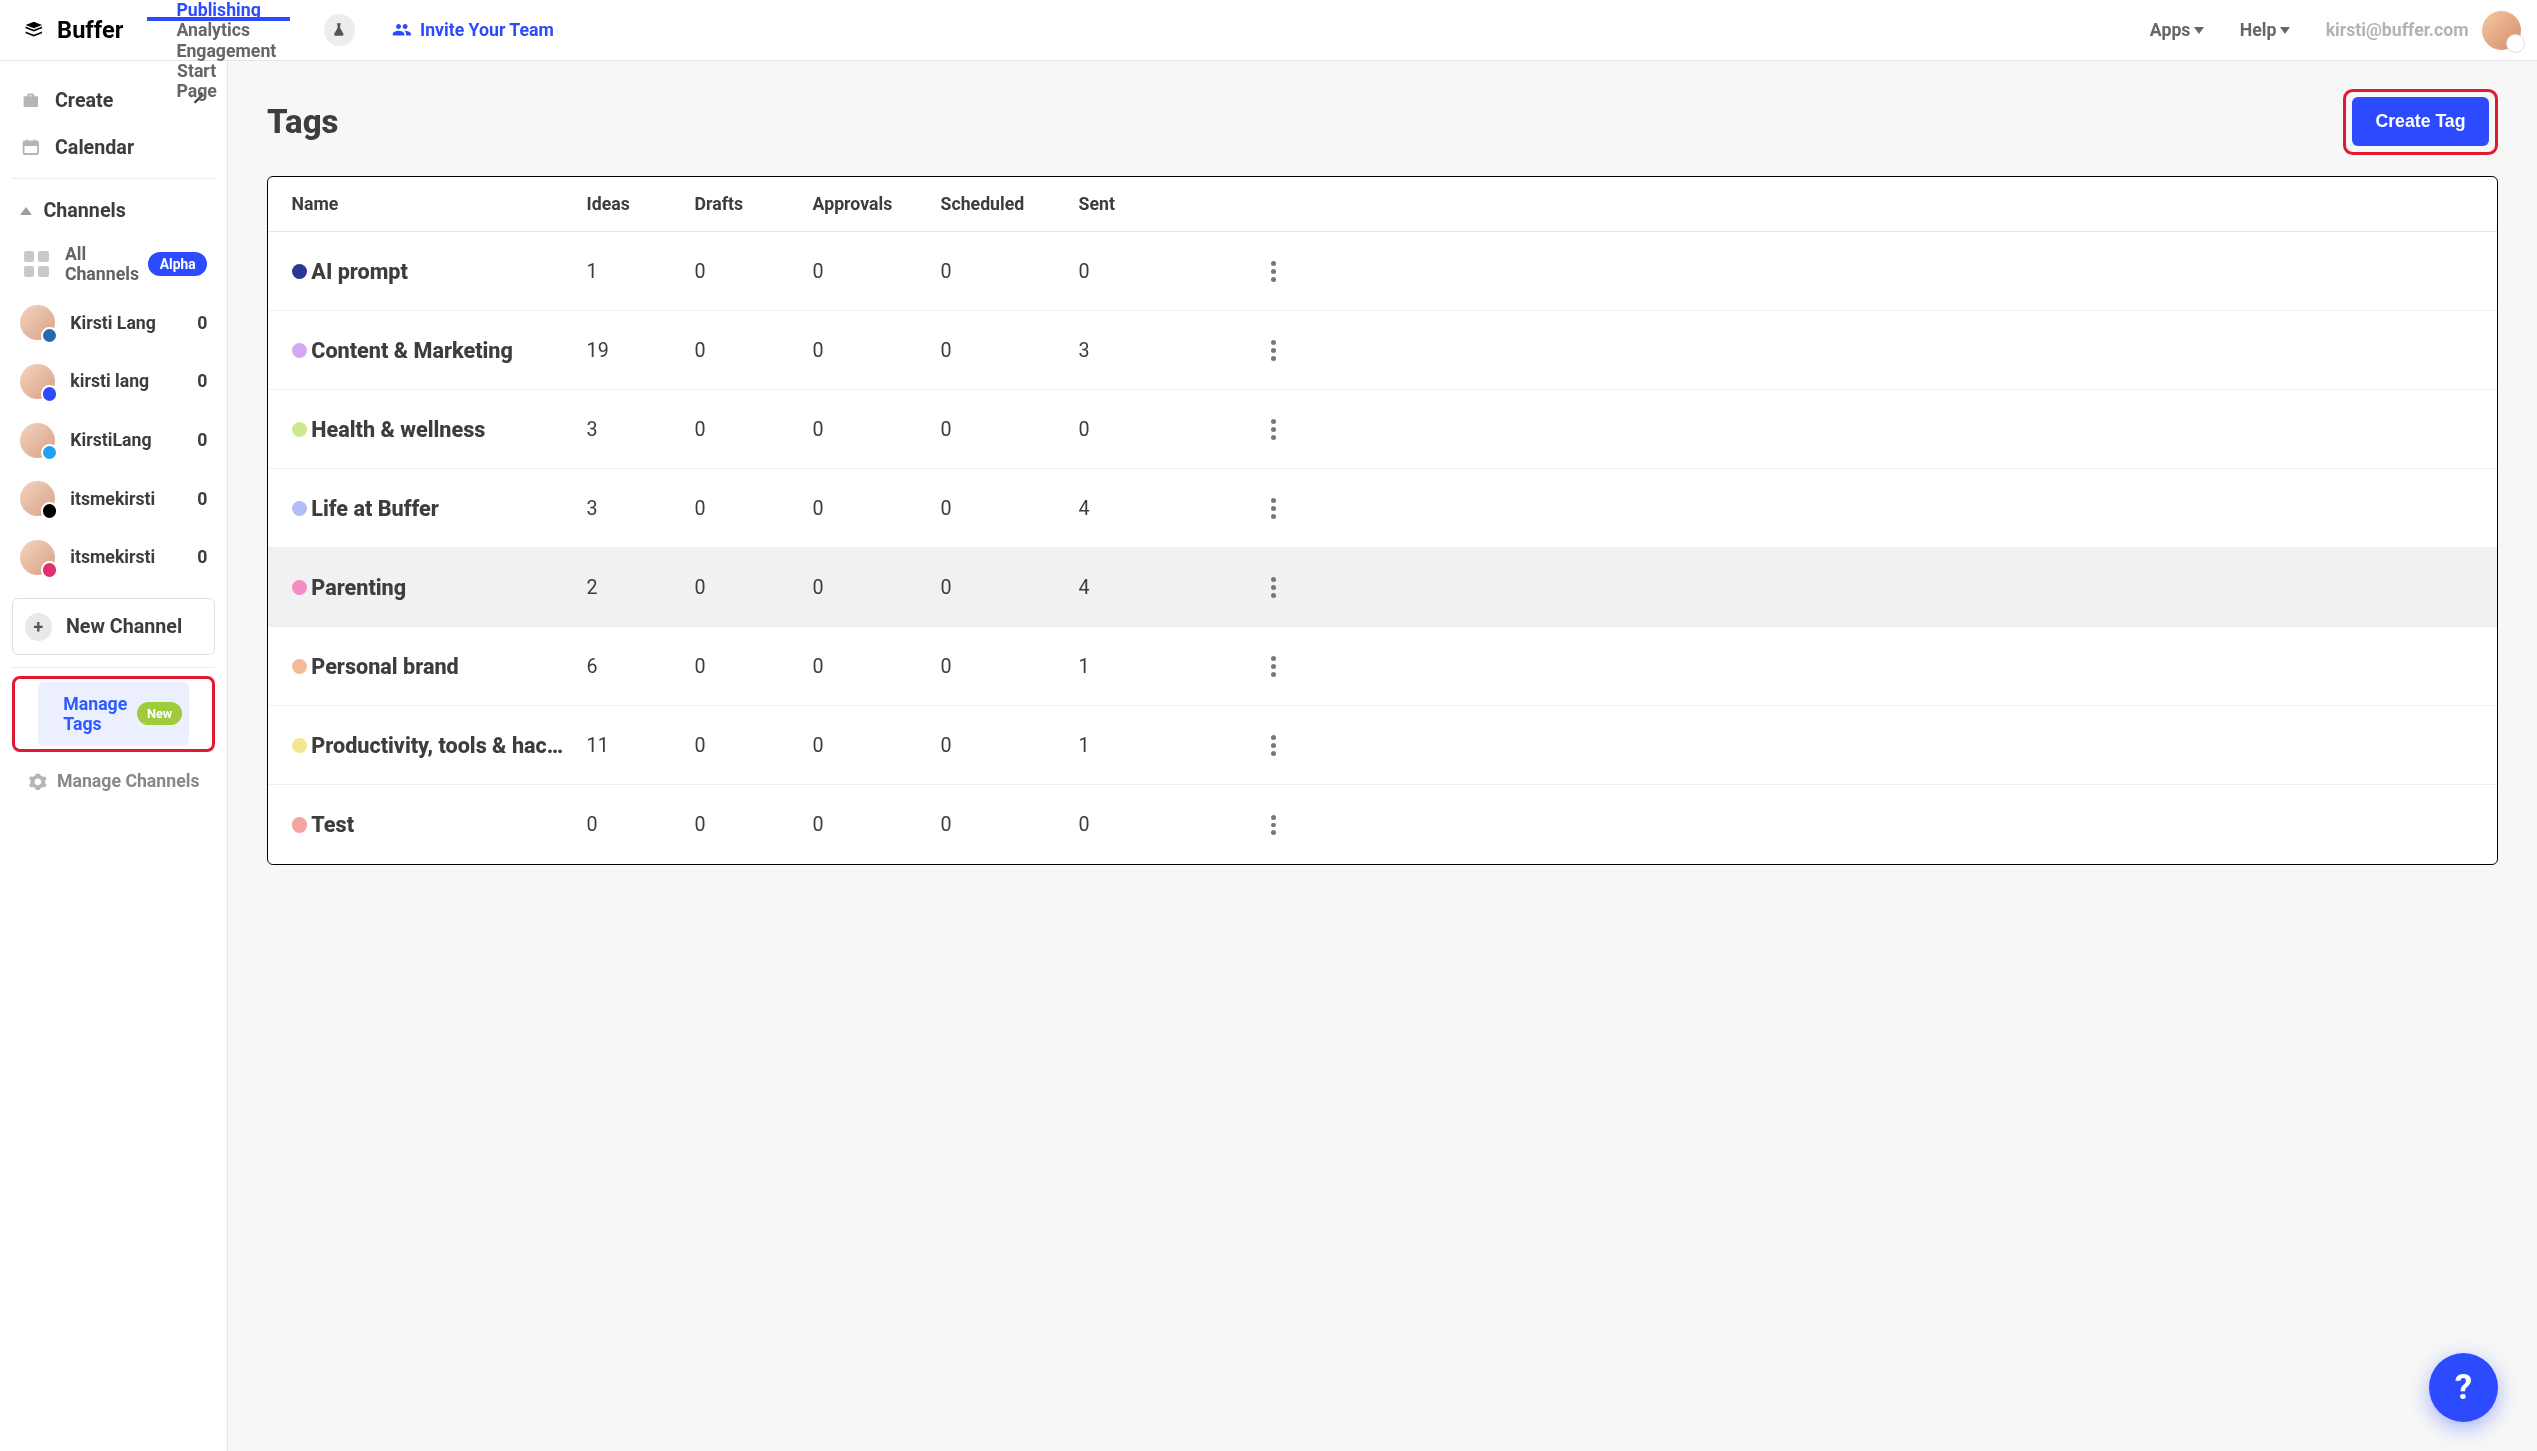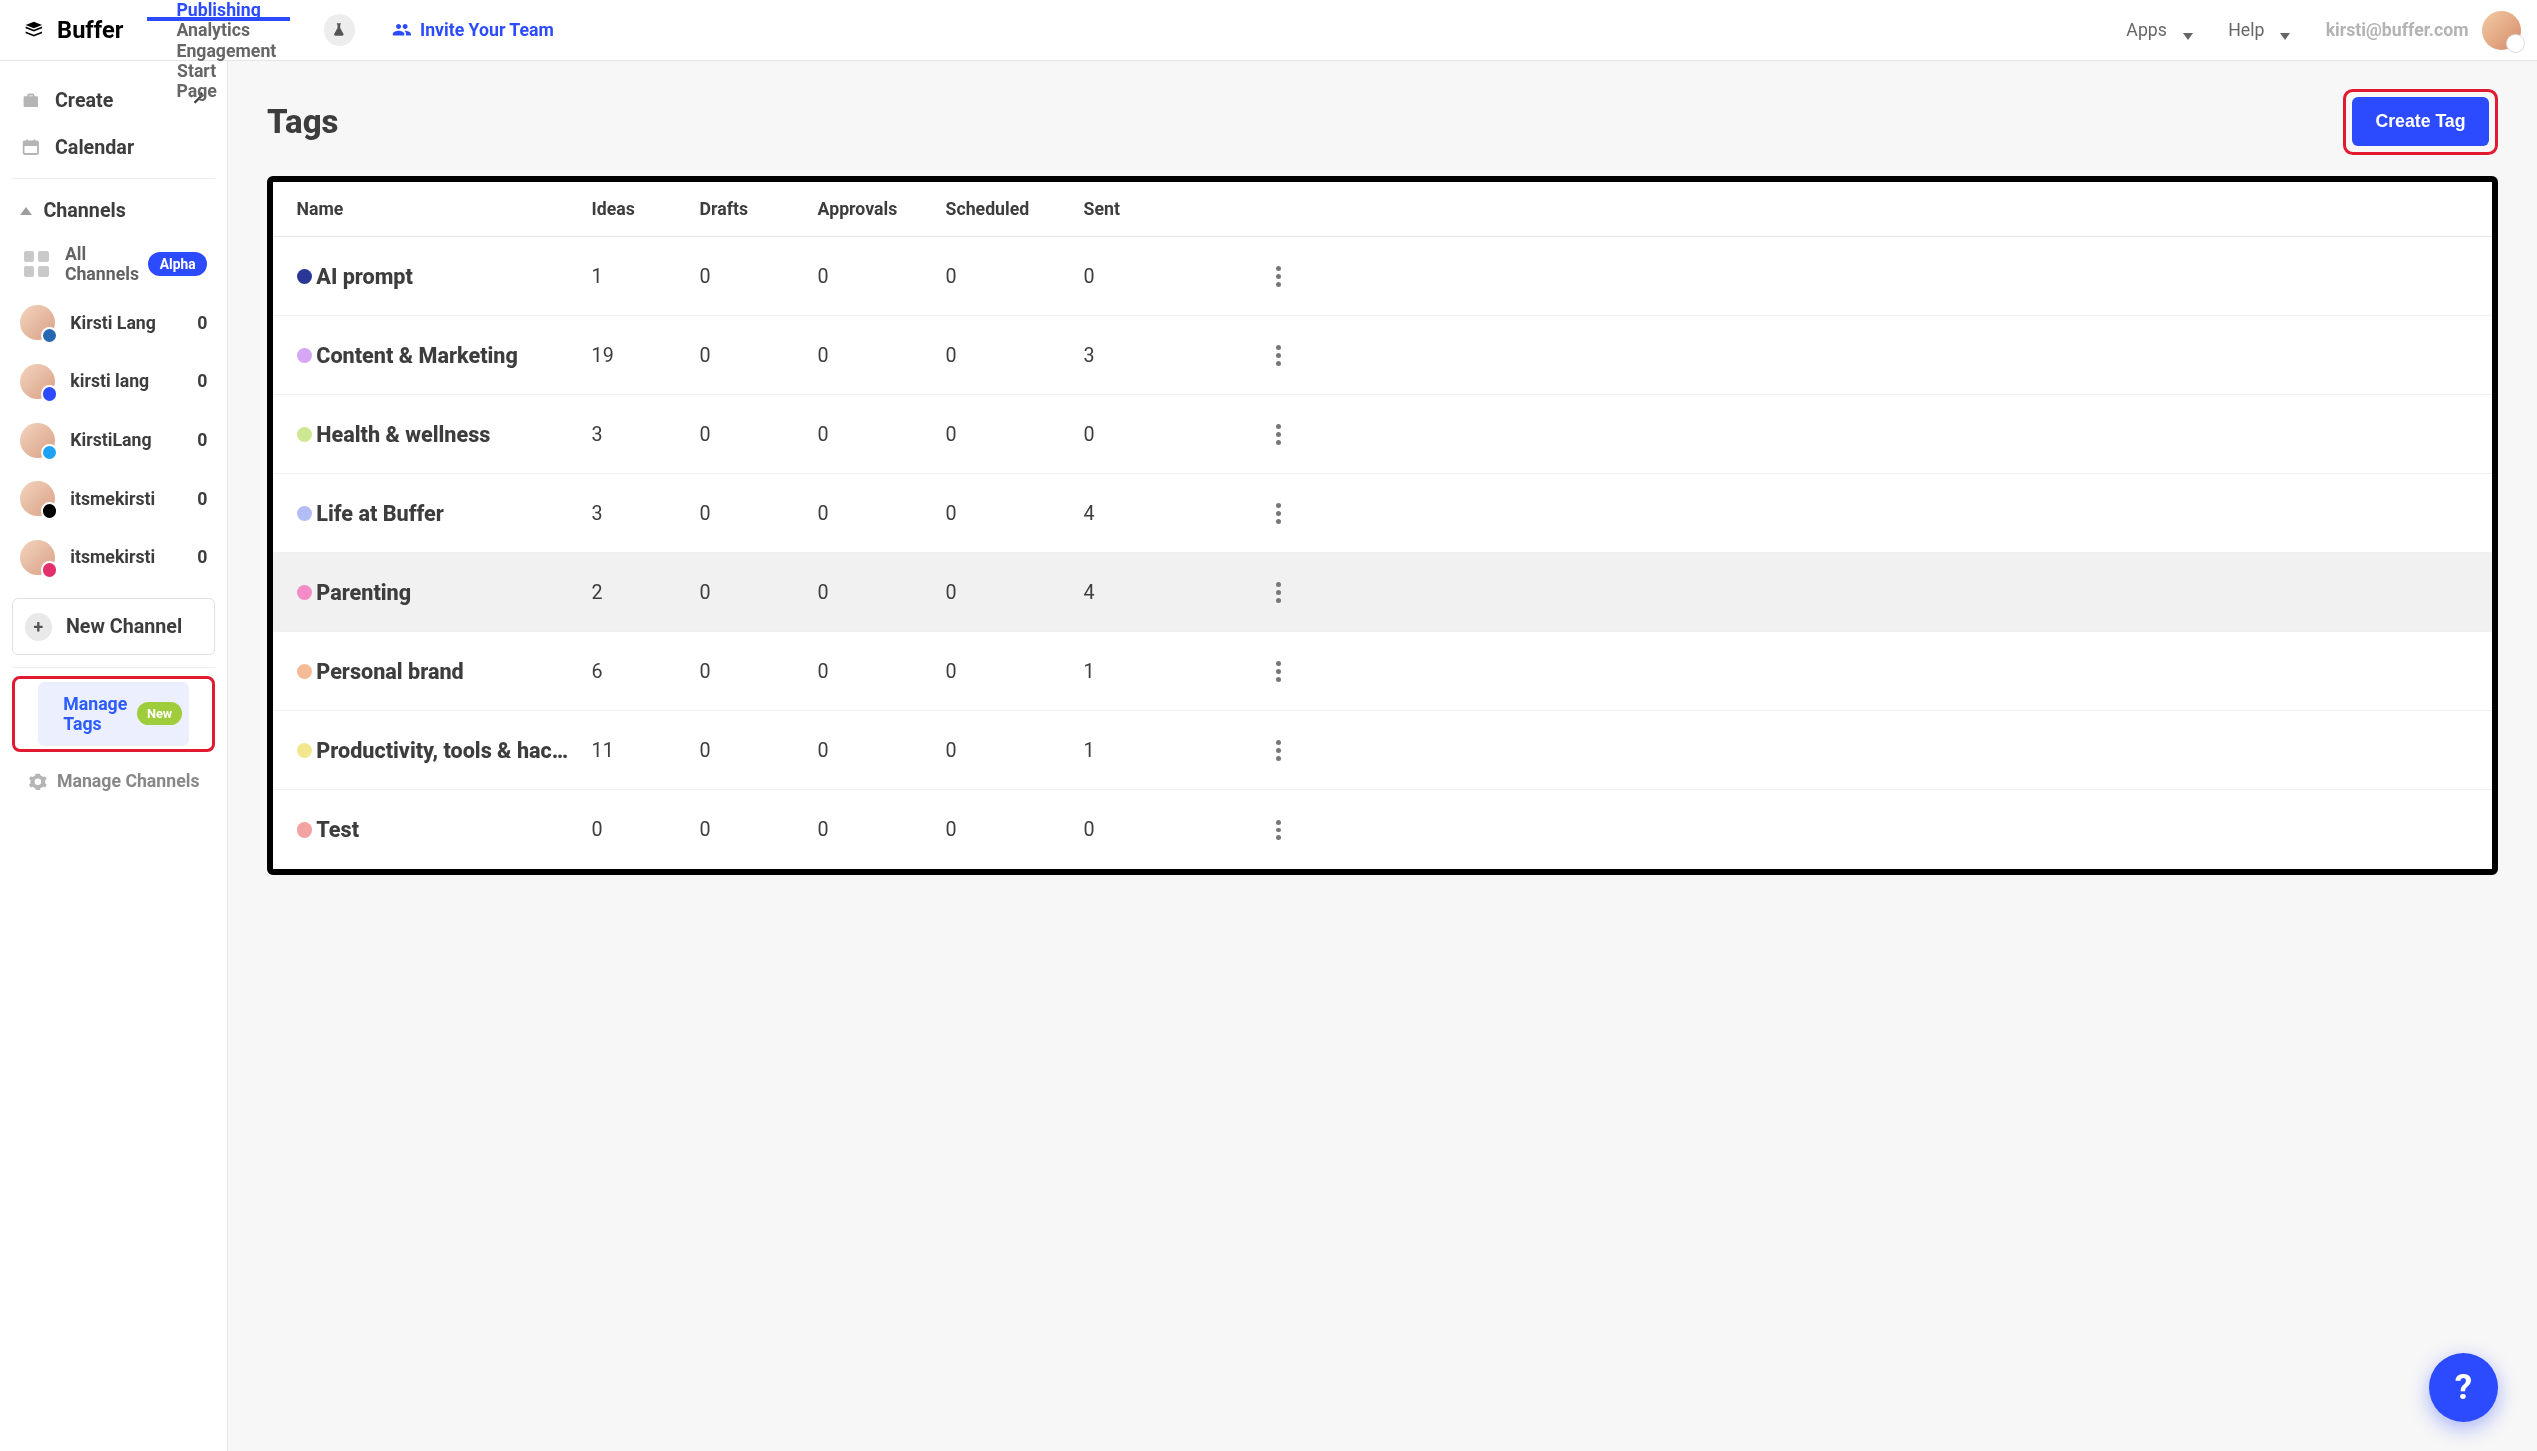--- a/index.html
+++ b/index.html
@@ -13,21 +13,21 @@
     }
     .brand { display: flex; align-items: center; gap: 7.9px; font-weight: 700; font-size: 23.6px; color: #000; margin-right: 23.6px; }
     .brand-icon { width: 25.6px; height: 19.7px; display: inline-flex; }
     .nav-tabs { display: flex; align-items: flex-start; height: 100%; flex-direction: column; }
     .nav-tab { display: flex; align-items: center; padding: 0 29.5px; font-size: 17.7px; font-weight: 700; color: #666; cursor: pointer; position: relative; text-align: center; white-space: pre-line; line-height: 1.15; }
     .nav-tab.active { color: #2c4bff; }
     .nav-tab.active::after { content: ""; position: absolute; left: 0; right: 0; bottom: -1px; height: 3.9px; background: #2c4bff; }
     .nav-spacer { flex: 1; }
     .flask-circle { width: 31.5px; height: 31.5px; border-radius: 983px; background: #ededed; display:flex; align-items:center; justify-content:center; margin: 0 17.7px; cursor:pointer; }
     .invite-team { color: #2c4bff; font-weight: 700; font-size: 17.7px; display:flex; align-items:center; gap:7.9px; margin: 0 19.7px; cursor:pointer; }
-    .nav-text { font-size: 17.7px; font-weight: 400; color: #666; display:flex; align-items:flex-end; gap:12px; margin: 0 17.7px; cursor:pointer; }
+    .nav-text { font-size: 17.7px; font-weight: 700; color: #666; display:flex; align-items:center; gap:0; margin: 0 17.7px; cursor:pointer; }
     .user-email { color: #b3b3b3; font-weight: 700; font-size: 17.7px; margin-left: 17.7px; }
     .avatar-top { width: 39px; height: 39px; border-radius: 983px; background: linear-gradient(135deg,#f2cba3,#d68a6a); margin-left: 13.8px; position: relative; cursor:pointer; }
     .avatar-top::after { content: ""; position: absolute; right: -3.9px; bottom: -3.9px; width: 17.7px; height: 17.7px; border-radius: 983px; background:#fff; border:1px solid #ddd; }
     .caret-down { width:0; height:0; border-left:5.9px solid transparent; border-right:5.9px solid transparent; border-top:7.9px solid #666; margin-left:3.9px; }
 
     .layout { display:flex; height: calc(100vh - 61px); }
 
     
     .sidebar { width: 228px; border-right: 1px solid #e6e6e6; padding: 15.7px 9.8px 9.8px 9.8px; overflow-y:auto; background:#fff; }
     .side-row { display:flex; align-items:center; gap: 13.8px; padding: 11.8px 9.8px; border-radius: 3.9px; }
@@ -69,21 +69,21 @@
     .manage-channels { display:flex; align-items:center; gap:9.8px; padding: 11.8px 15.7px; color:#888; font-weight:700; font-size:17.7px; cursor:pointer;justify-content:center; }
     .gear-icon { width:19.7px; height:19.7px; }
 
     
     .main { flex:1; background:#f7f7f7; padding: 27.5px 39px; overflow:auto; position:relative; }
     .page-header { display:flex; align-items:center; justify-content:space-between; margin-bottom: 21.6px; }
     .page-title { font-size:33px; font-weight:800; color:#3d3d3d; }
     .create-tag-btn { background:#2c4bff; color:#fff; border:none; font-size:17.7px; font-weight:700; padding: 13.8px 23.6px; border-radius:5.9px; cursor:pointer; }
     .create-tag-highlight { border: 3px solid #e11931; border-radius:9.8px; padding: 5.9px; display:inline-block; }
 
-    .table-card { background:#fff; border:6px solid #000000; border-radius:5.9px; overflow:hidden; }
+    .table-card { background:#fff; border:1px solid #000000; border-radius:5.9px; overflow:hidden; }
     .table-header, .table-row { display:grid; grid-template-columns: 295px 108px 118px 128px 138px 128px 79px; align-items:center; padding: 0 23.6px; }
     .table-header { height:55px; font-size:17.7px; font-weight:700; color:#3d3d3d; border-bottom:1px solid #e6e6e6; }
     .table-row { height:79px; border-bottom:1px solid #efefef; }
     .table-row.last { border-bottom:none; }
     .name-cell { display:flex; align-items:center; gap:4px; min-width:0; }
     .dot { width:15.7px; height:15.7px; border-radius:983px; flex-shrink:0; }
     .name-text { font-size:21.6px; font-weight:800; color:#3d3d3d; white-space:nowrap; overflow:hidden; text-overflow:ellipsis; }
     .num-cell { font-size:19.7px; color:#3d3d3d; }
     .action-cell { display:flex; justify-content:flex-end; }
     .kebab { width:23.6px; height:23.6px; display:flex; flex-direction:column; align-items:center; justify-content:center; gap:3px; cursor:pointer; }

